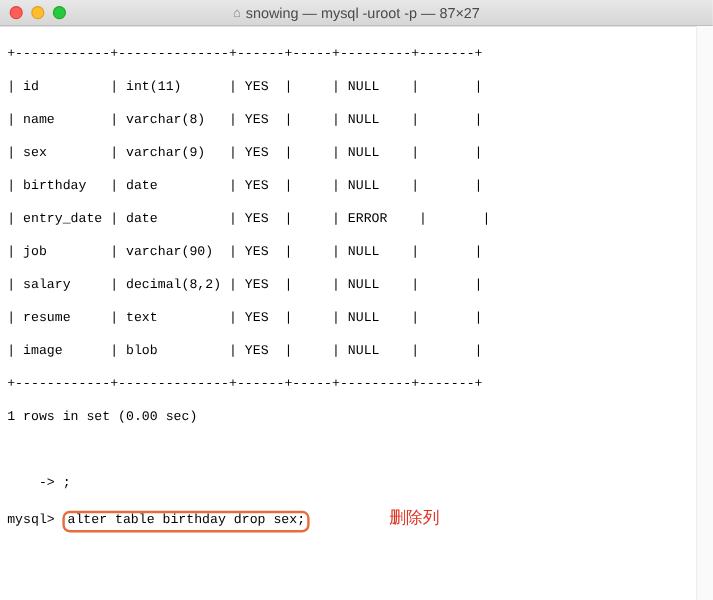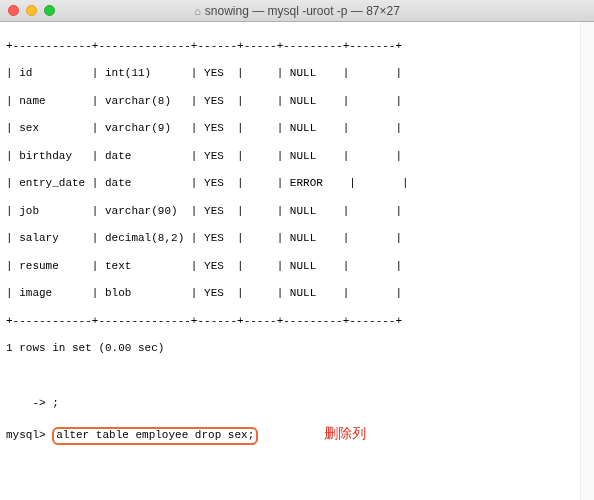--- a/index.html
+++ b/index.html
@@ -58,21 +58,21 @@
   }
   .highlight-box {
     border: 2px solid #e86b3a;
     border-radius: 6px;
     display: inline-block;
     padding: 0 2px;
     margin: -2px 0;
   }
   .annotation {
     color: #e03020;
-    font-family: Liberation Sans, sans-serif;
+    font-family: Liberation Mono, monospace;
     font-size: 14px;
   }
   .line { display: block; }
 </style>
 </head>
 <body>
 
 <div class="titlebar">
   <div class="traffic">
     <div class="tl red"></div>
@@ -93,21 +93,21 @@
 <span class="line">| birthday   | date         | YES  |     | NULL    |       |</span>
 <span class="line">| entry_date | date         | YES  |     | ERROR    |       |</span>
 <span class="line">| job        | varchar(90)  | YES  |     | NULL    |       |</span>
 <span class="line">| salary     | decimal(8,2) | YES  |     | NULL    |       |</span>
 <span class="line">| resume     | text         | YES  |     | NULL    |       |</span>
 <span class="line">| image      | blob         | YES  |     | NULL    |       |</span>
 <span class="line">+------------+--------------+------+-----+---------+-------+</span>
 <span class="line">1 rows in set (0.00 sec)</span>
 <span class="line">&nbsp;</span>
 <span class="line">    -&gt; ;</span>
-<span class="line"><span>mysql&gt; </span><span class="highlight-box"><span>alter table employee drop sex;</span></span>          <span class="annotation">删除列</span></span>
+<span class="line"><span>mysql&gt; </span><span class="highlight-box"><span>alter table birthday drop sex;</span></span>          <span class="annotation">删除列</span></span>
 
 
 
 
 
 
 
 
 
 

